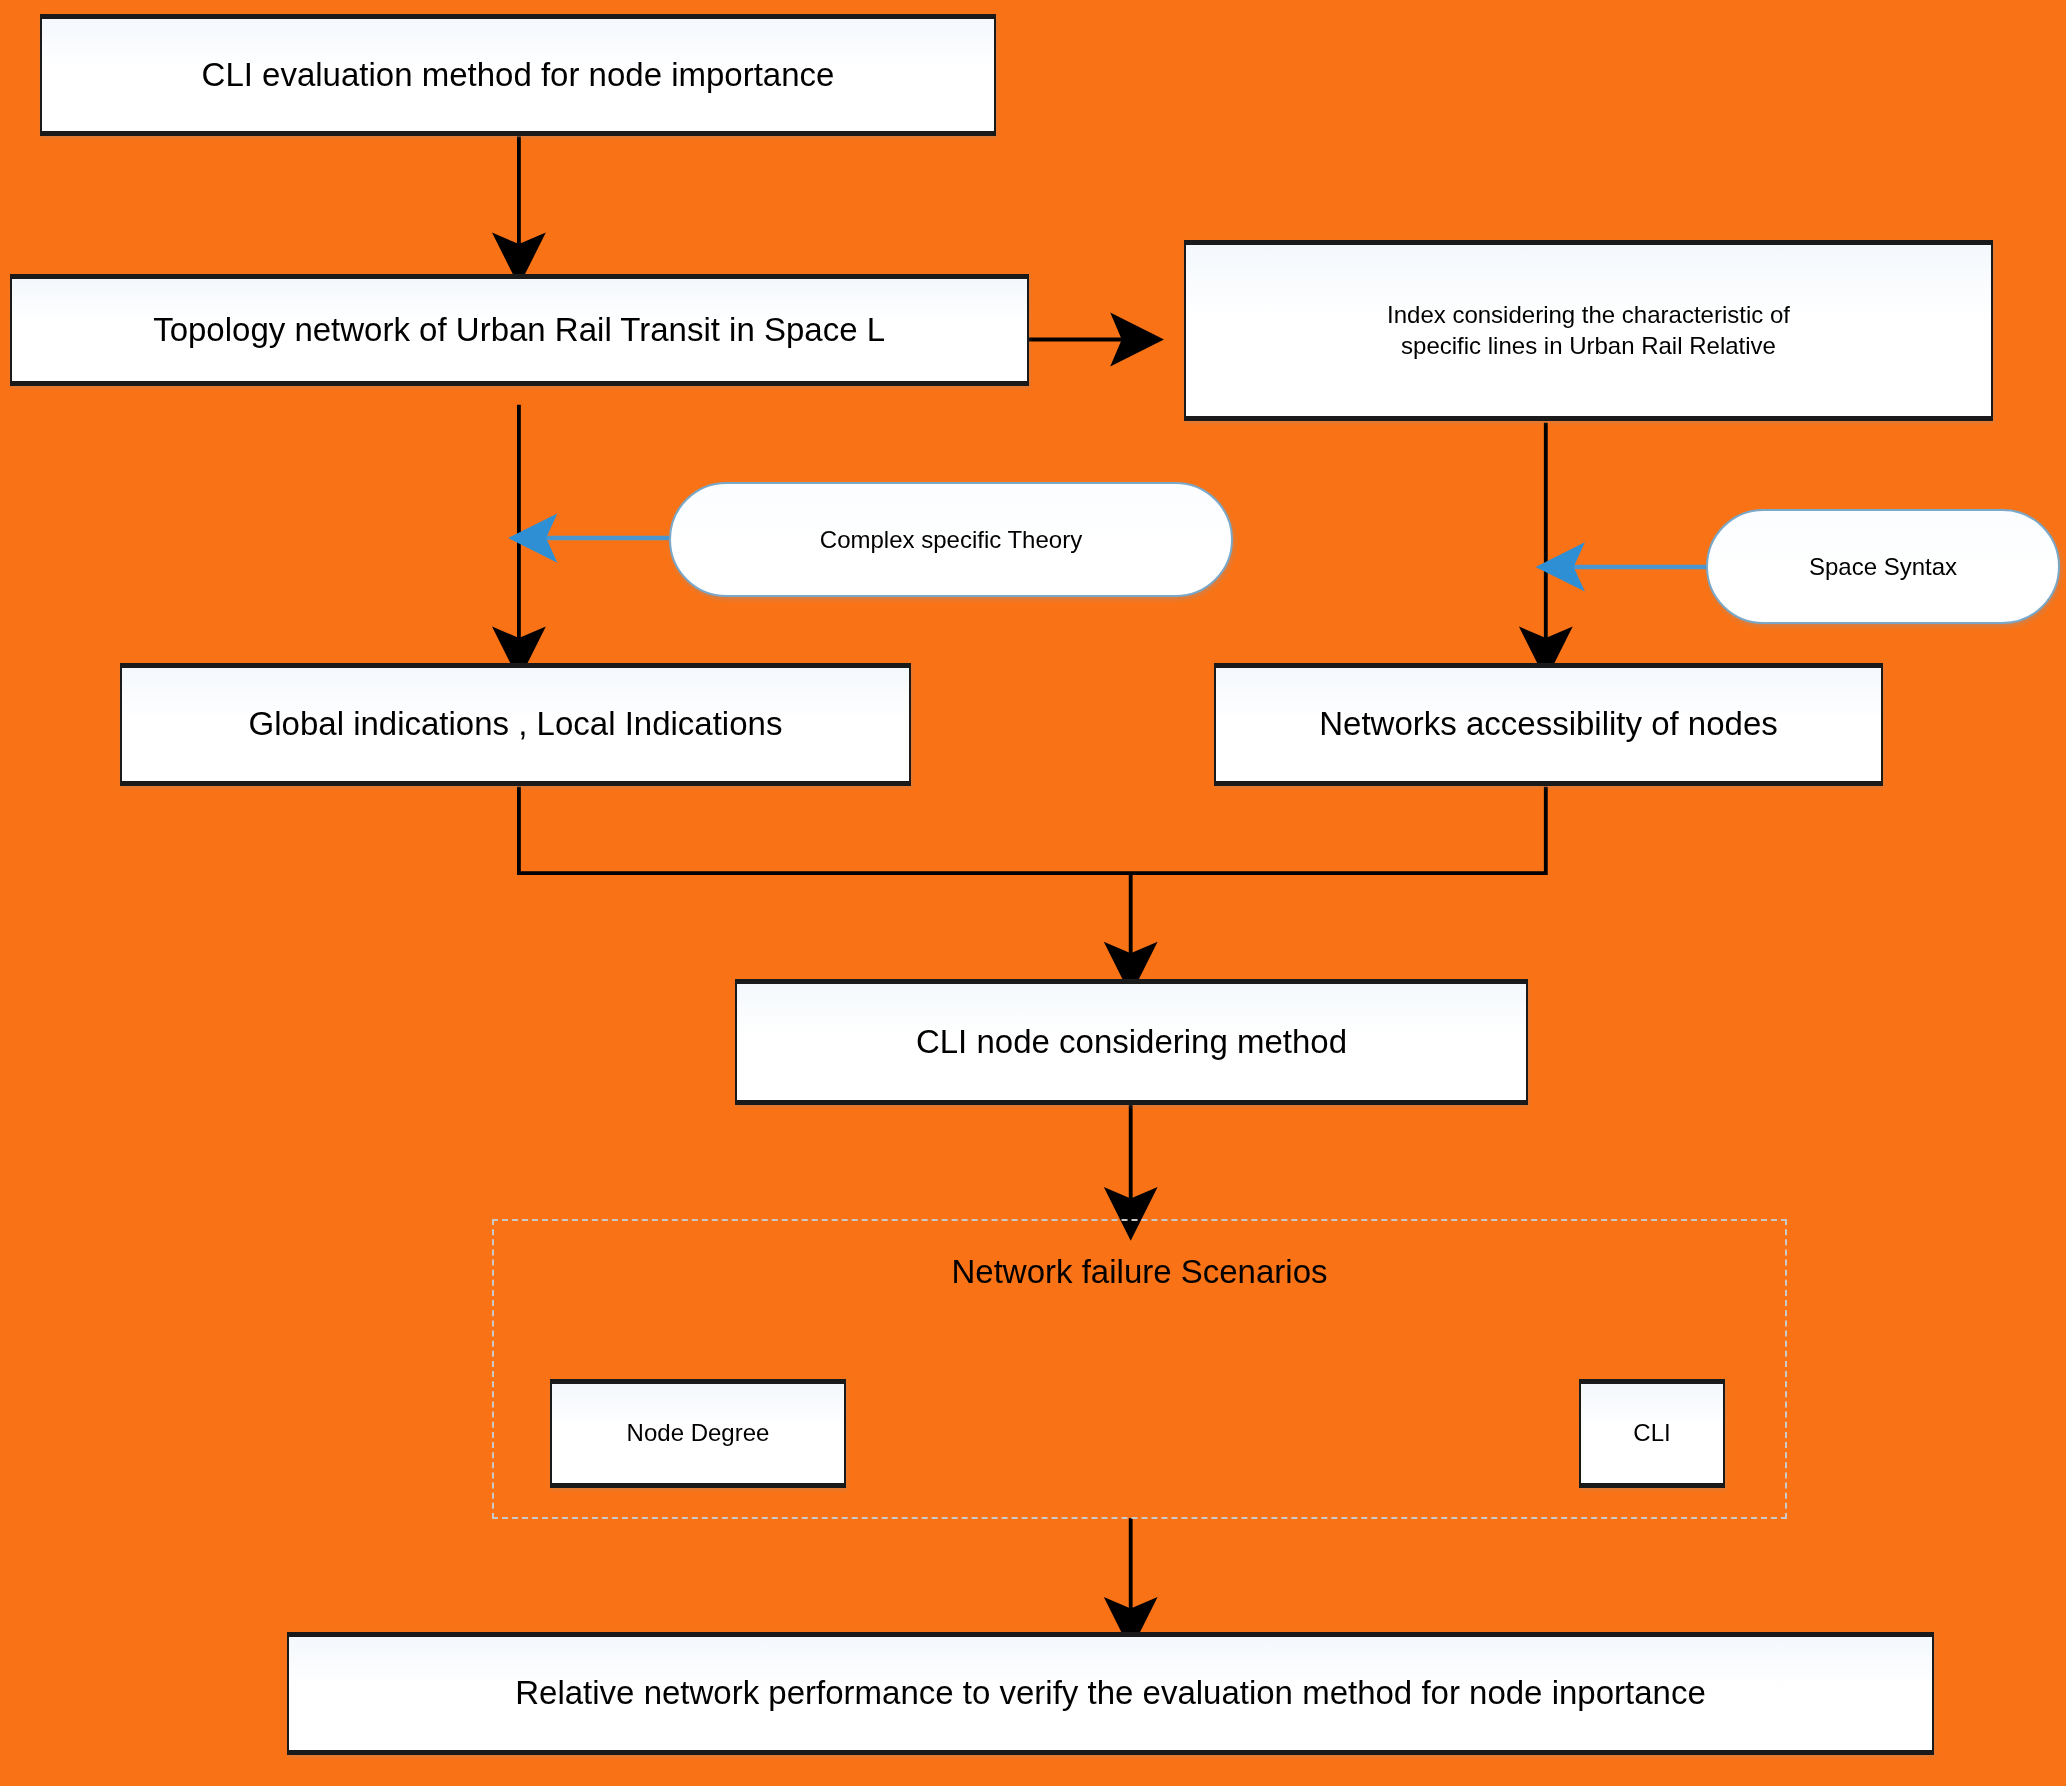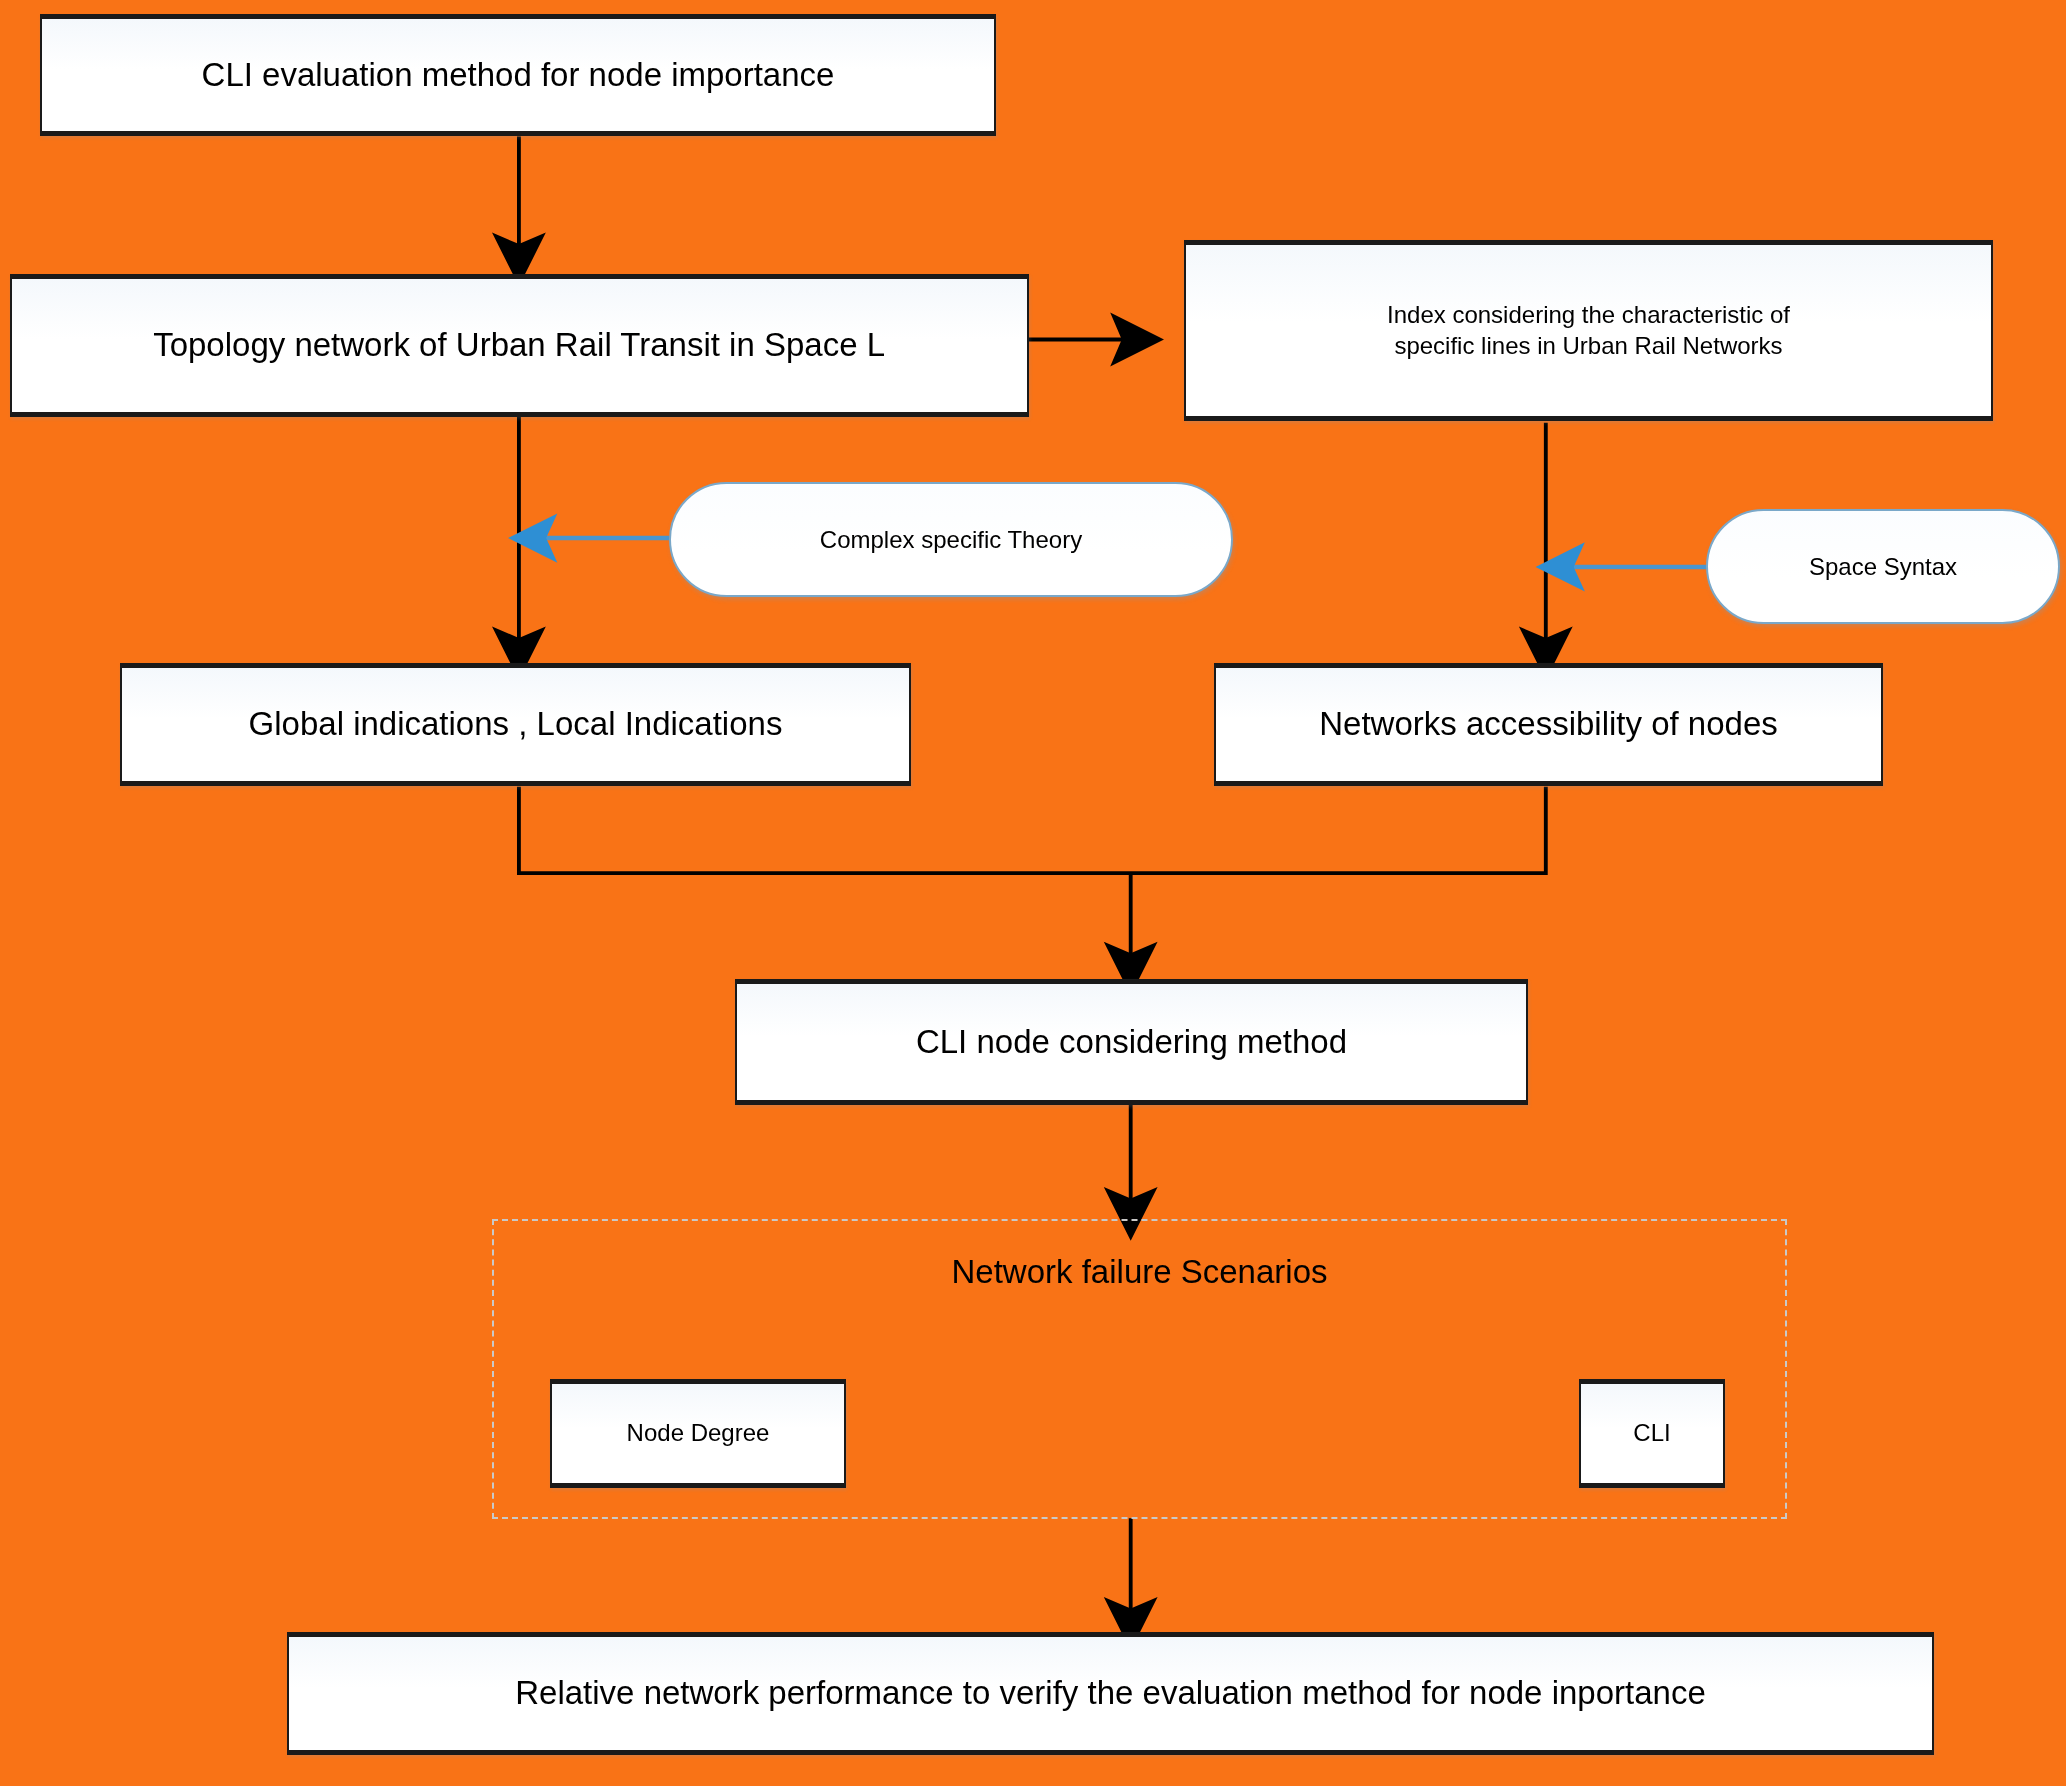--- a/index.html
+++ b/index.html
@@ -106,28 +106,28 @@
 
     <line x1="1765" y1="1723" x2="1765" y2="1895" stroke="#000000" stroke-width="6" marker-end="url(#arrowBlack)"></line>
 
     <line x1="1765" y1="2370" x2="1765" y2="2535" stroke="#000000" stroke-width="6" marker-end="url(#arrowBlack)"></line>
   </svg>
 
   <div class="node-box thick-edge t-52" style="left:40px; top:14px; width:956px; height:122px;">
     <span class="label">CLI evaluation method for node importance</span>
   </div>
 
-  <div class="node-box thick-edge t-52" style="left:9.6px; top:274px; width:1019px; height:143px;">
+  <div class="node-box thick-edge t-52" style="left:9.6px; top:274px; width:1019px; height:112px;">
     <span class="label">Topology network of Urban Rail Transit in Space L</span>
   </div>
 
   <div class="node-box thick-edge t-50" style="left:1184px; top:240px; width:809px; height:181px;">
     <span class="label">
       <span>Index considering the characteristic of</span><br>
-      <span>specific lines in Urban Rail Networks</span>
+      <span>specific lines in Urban Rail Relative</span>
     </span>
   </div>
 
   <div class="pill-box t-50" style="left:669px; top:482px; width:564px; height:115px;">
     <span class="label">Complex specific Theory</span>
   </div>
 
   <div class="pill-box t-50" style="left:1706px; top:509px; width:354px; height:115px;">
     <span class="label">Space Syntax</span>
   </div>

